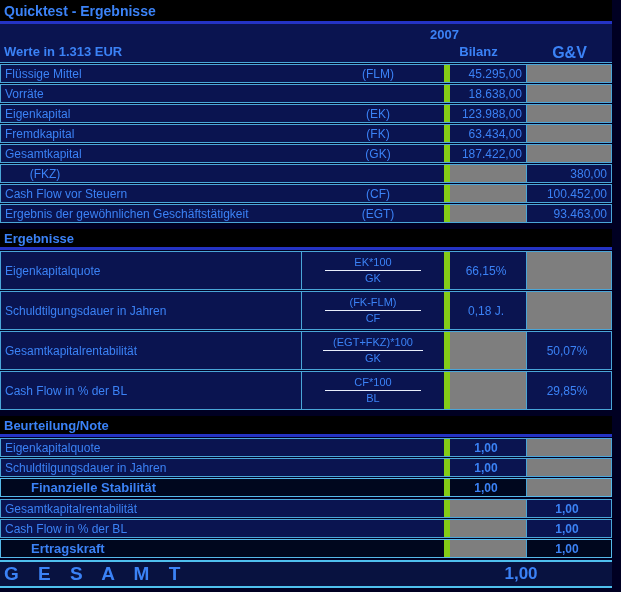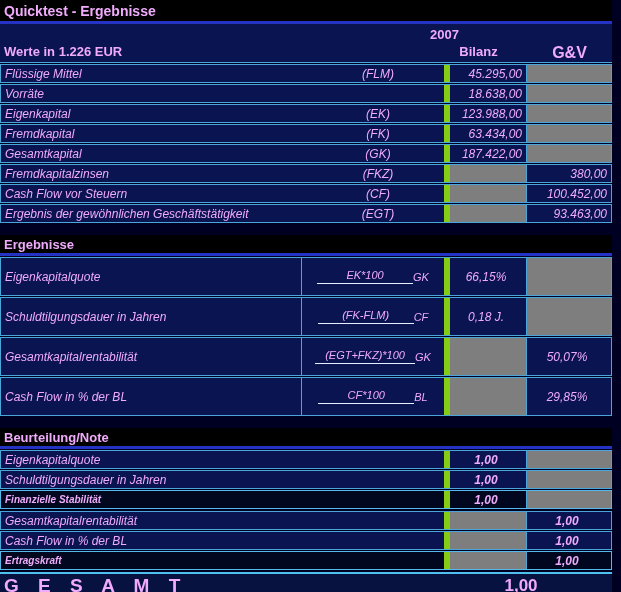--- a/index.html
+++ b/index.html
@@ -3,78 +3,77 @@
 <meta charset="utf-8">
 <style>
   * { box-sizing: border-box; margin: 0; padding: 0; }
   html,body { background:#000022; }
   body { font-family: "Liberation Sans", sans-serif; }
   .screen {
     position: relative;
     width: 621px; height: 592px;
     background:#000022;
     overflow: hidden;
-    color:#f0abfc;
+    color:#3b82f6;
   }
   .sheet { width: 612px; }
 
   
   .blackbar {
     background:#000;
     border-bottom:3px solid #2433c4;
     height:24px;
     display:flex; align-items:center;
     padding-left:4px;
     font-weight:bold; font-size:14px;
   }
-  .sect { height:21px; border-bottom:3px solid #2433c4; margin-top:12px; font-size:13px; }
+  .sect { height:21px; border-bottom:3px solid #2433c4; margin-top:6px; font-size:13px; }
 
   
   .headblock { background:#0a1450; border-bottom:1px solid #4aa6d8; }
   .yearrow { height:18px; display:flex; }
   .colrow  { height:20px; display:flex; }
   .spacer  { flex:1; }
   .yearcell { width:182px; text-align:left; font-weight:bold; font-size:13px; padding-top:3px; }
   .unitcell { flex:1; font-weight:bold; font-size:13px; padding:2px 0 0 4px; }
   .colcell-b { width:97px; text-align:center; font-weight:bold; font-size:13px; padding-top:2px; }
   .colcell-g { width:85px; text-align:center; font-weight:bold; font-size:16px; padding-top:2px; }
 
   
   .row {
     display:flex;
     border:1px solid #4aa6d8;
     background:#0a1450;
     margin-top:1px;
     align-items:stretch;
-    font-style:italic;
   }
   .vrow { height:19px; }
   .rrow { height:39px; }
   .nrow { height:19px; }
   .gap3 { margin-top:3px; }
   .gap2 { margin-top:2px; }
 
   .cell { display:flex; align-items:center; font-size:12px; }
   .lbl  { flex:1; padding-left:4px; overflow:hidden; white-space:nowrap; }
   .lbl .labeltext { flex:1; }
   .code { width:80px; text-align:center; margin-right:26px; flex:none; }
   .bil  { width:82px; border-left:6px solid #84cc16; justify-content:flex-end; padding-right:4px; }
   .gv   { width:85px; border-left:1px solid #4aa6d8; justify-content:flex-end; padding-right:4px; }
   .ctr  { justify-content:center; padding-right:4px; }
   .grayc { background:#7e7e7e; }
   .boldv { font-weight:bold; }
 
   
   .sub { background:#00071e; border-color:#55b9ea; }
-  .sub .lbl { font-weight:bold; font-size:10px; }
+  .sub .lbl { font-weight:bold; font-size:13px;margin-left:26px; }
 
   
   .frml {
     width:143px; border-left:1px solid #4aa6d8;
-    display:flex; flex-direction:row; align-items:center; justify-content:center;
+    display:flex; flex-direction:column; align-items:center; justify-content:center;
     font-size:11px; line-height:13px;
   }
   .frml .num { padding:0 10px 1px 10px; border-bottom:1px solid #e8eefc; min-width:96px; text-align:center; }
   .frml .den { padding-top:1px; text-align:center; }
 
   
   .total-row {
     display:flex; align-items:center;
     margin-top:2px;
     height:28px;
@@ -94,21 +93,21 @@
     <div class="blackbar">
       <span>Quicktest - Ergebnisse</span>
     </div>
 
     <div class="headblock">
       <div class="yearrow">
         <div class="spacer"></div>
         <div class="yearcell">2007</div>
       </div>
       <div class="colrow">
-        <div class="unitcell">Werte in 1.226 EUR</div>
+        <div class="unitcell">Werte in 1.313 EUR</div>
         <div class="colcell-b">Bilanz</div>
         <div class="colcell-g">G&amp;V</div>
       </div>
     </div>
 
     <div class="row vrow">
       <div class="cell lbl">
           <span class="labeltext">Flüssige Mittel</span>
           <span class="code">(FLM)</span>
         </div>
@@ -143,21 +142,20 @@
       <div class="cell lbl">
           <span class="labeltext">Gesamtkapital</span>
           <span class="code">(GK)</span>
         </div>
       <div class="cell bil">187.422,00</div>
       <div class="cell gv grayc"></div>
     </div>
 
     <div class="row vrow">
       <div class="cell lbl">
-          <span class="labeltext">Fremdkapitalzinsen</span>
           <span class="code">(FKZ)</span>
         </div>
       <div class="cell bil grayc"></div>
       <div class="cell gv">380,00</div>
     </div>
     <div class="row vrow">
       <div class="cell lbl">
           <span class="labeltext">Cash Flow vor Steuern</span>
           <span class="code">(CF)</span>
         </div>

